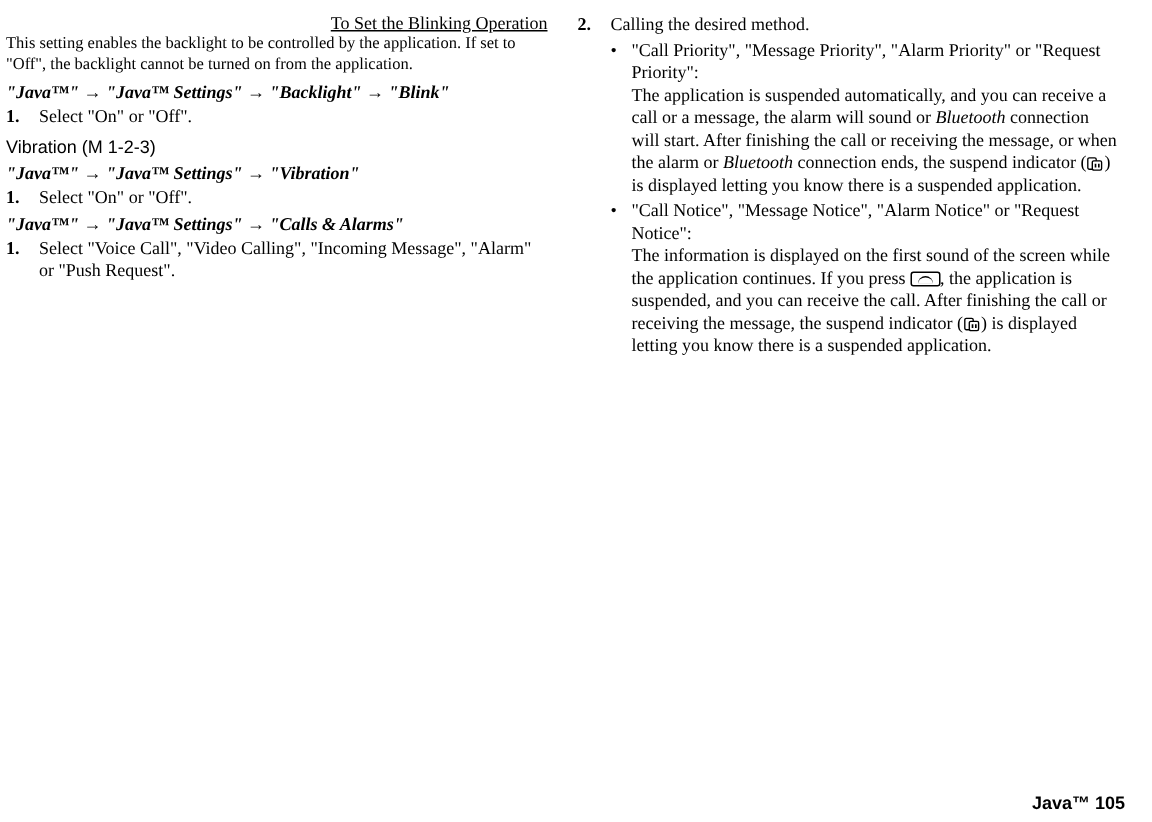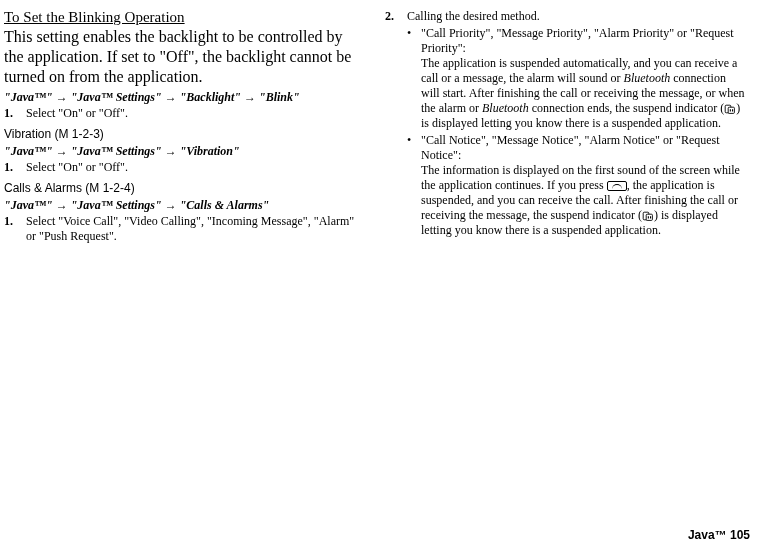--- a/index.html
+++ b/index.html
@@ -22,26 +22,27 @@
       min-width: 0;
     }
     .col-left {
       max-width: 364px;
     }
     .col-right {
       max-width: 364px;
     }
     .heading-underline {
       text-decoration: underline;
-      font-size: 15px;
+      font-size: 12px;
       line-height: 1.25;
       margin-bottom: 0;
+      text-align: right;
     }
     .body-text {
-      font-size: 16px;
+      font-size: 11px;
       line-height: 1.25;
       margin-bottom: 2px;
     }
     .nav-path {
       font-style: italic;
       font-weight: bold;
       font-size: 12px;
       line-height: 1.25;
       margin: 3px 0 1px 0;
     }
@@ -127,21 +128,20 @@
       <div class="txt">Select "On" or "Off".</div>
     </div>
 
     <div class="section-bold">Vibration (M 1-2-3)</div>
     <div class="nav-path">"Java™" → "Java™ Settings" → "Vibration"</div>
     <div class="numbered">
       <div class="num">1.</div>
       <div class="txt">Select "On" or "Off".</div>
     </div>
 
-    <div class="section-bold">Calls &amp; Alarms (M 1-2-4)</div>
     <div class="nav-path">"Java™" → "Java™ Settings" → "Calls &amp; Alarms"</div>
     <div class="numbered">
       <div class="num">1.</div>
       <div class="txt">Select "Voice Call", "Video Calling", "Incoming Message", "Alarm" or "Push Request".</div>
     </div>
 
   </div>
 
   <div class="col col-right">
 

